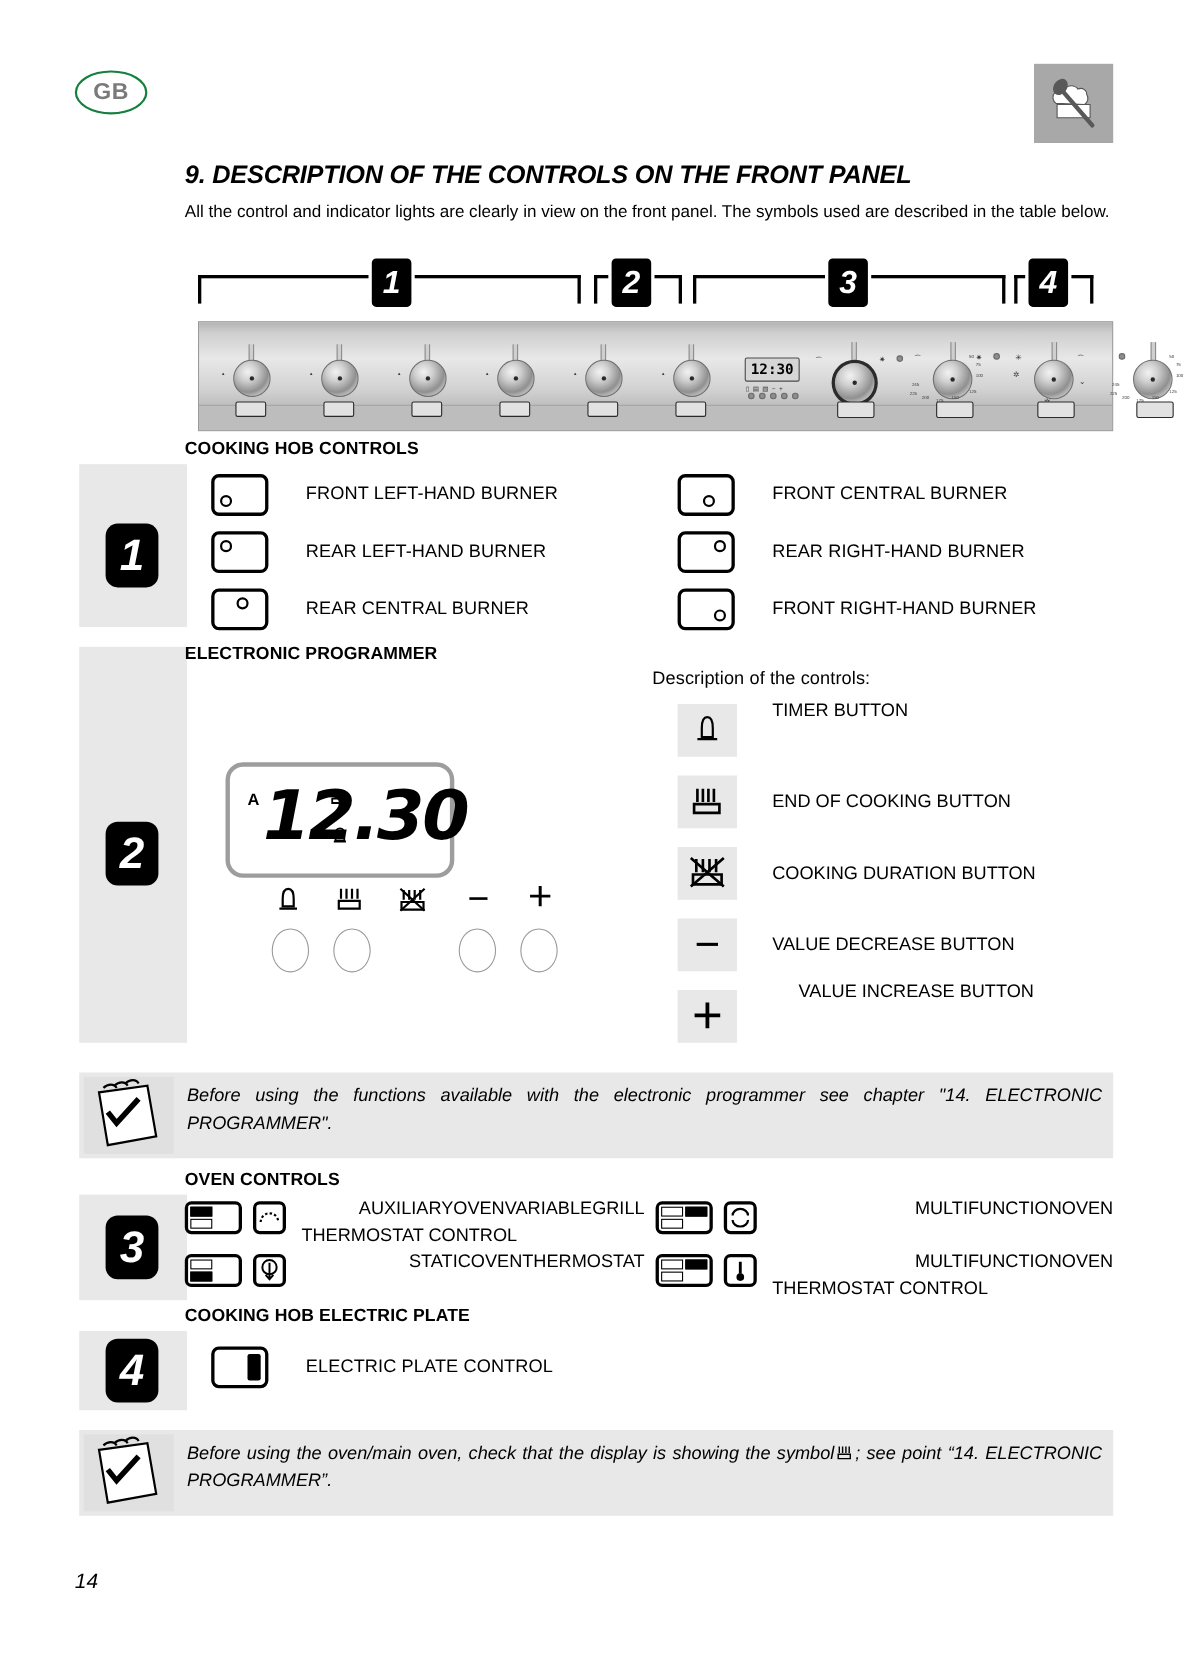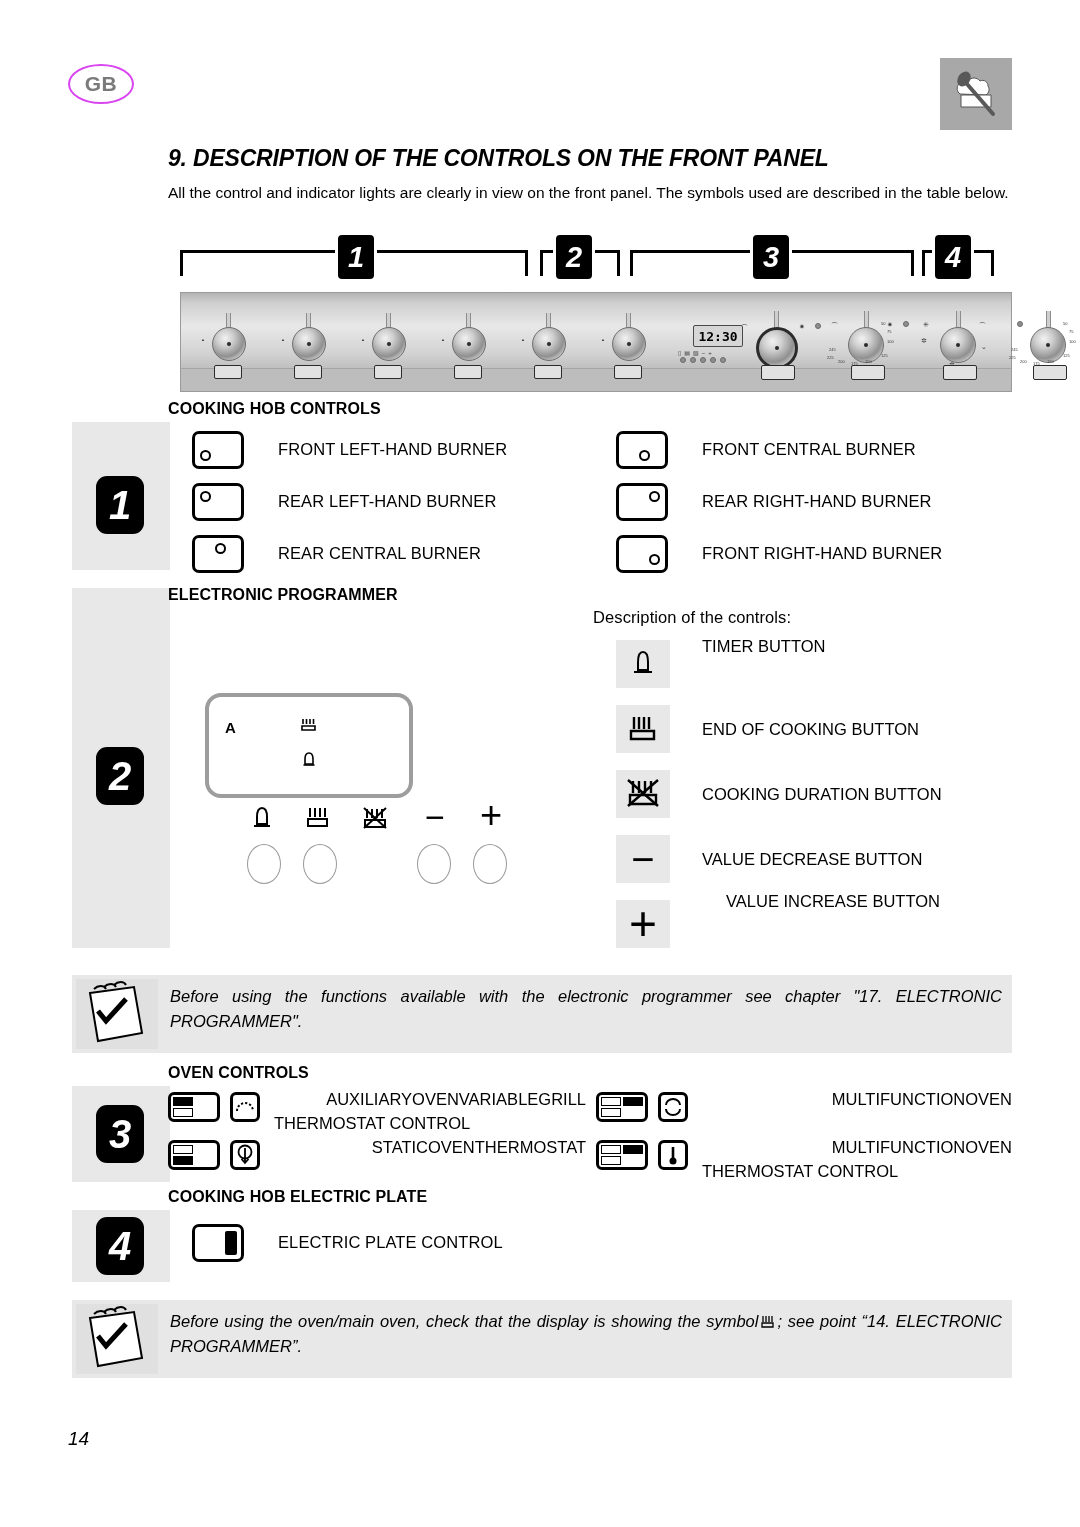--- a/index.html
+++ b/index.html
@@ -1,21 +1,21 @@
 <!DOCTYPE html>
 <html><head>
 <meta charset="utf-8">
 <style>
   html,body{margin:0;padding:0;background:#fff;}
   body{width:1080px;height:1527px;position:relative;
        font-family:"Liberation Sans",sans-serif;color:#000;}
 
   
   .header{position:absolute;left:68px;top:58px;width:944px;height:66px;}
-  .gb-badge{position:absolute;left:0;top:6px;width:62px;height:36px;border:2px solid #d946ef;
+  .gb-badge{position:absolute;left:0;top:6px;width:62px;height:36px;border:2px solid #15803d;
             border-radius:50%;display:flex;align-items:center;justify-content:center;
             font-size:21px;font-weight:bold;color:#7a7a7a;letter-spacing:.5px;text-align:right;}
   .header-bar{position:absolute;left:104px;top:0;width:760px;height:66px;background:#e4e4e4;
               display:flex;align-items:center;justify-content:center;}
   .header-bar span{font-size:24px;font-weight:bold;letter-spacing:.2px;}
   .chef-box{position:absolute;left:872px;top:0;width:72px;height:72px;background:#a8a8a8;
             display:flex;align-items:center;justify-content:center;}
 
   
   .sec-title{position:absolute;left:168px;top:145px;width:850px;
@@ -161,21 +161,21 @@
   <div class="knob-stem" style="left:365px;top:20px;height:22px;"></div>
   <div class="knob" style="left:351px;top:34px;width:32px;height:32px;"></div>
   <div class="tick" style="left:340px;top:44px;">▲</div>
   <div class="mini-lbl" style="left:353px;top:72px;width:26px;height:12px;border-radius:2px;"></div>
 
   <div class="knob-stem" style="left:445px;top:20px;height:22px;"></div>
   <div class="knob" style="left:431px;top:34px;width:32px;height:32px;"></div>
   <div class="tick" style="left:420px;top:44px;">▲</div>
   <div class="mini-lbl" style="left:433px;top:72px;width:26px;height:12px;border-radius:2px;"></div>
 
-  <div class="lcd-mini" style="left:496px;top:32px;width:48px;height:20px;font-size:13px;margin-left:16px;">12:30</div>
+  <div class="lcd-mini" style="left:496px;top:32px;width:48px;height:20px;font-size:13px;">12:30</div>
   <div class="tick" style="left:497px;top:56px;font-size:6px;letter-spacing:3px;">▯▤▧−+</div>
   <div class="dot-s" style="left:499px;top:64px;"></div>
   <div class="dot-s" style="left:509px;top:64px;"></div>
   <div class="dot-s" style="left:519px;top:64px;"></div>
   <div class="dot-s" style="left:529px;top:64px;"></div>
   <div class="dot-s" style="left:539px;top:64px;"></div>
 
   <div class="knob-stem" style="left:593px;top:18px;height:24px;"></div>
   <div class="knob" style="left:575px;top:34px;width:36px;height:36px;border:3px solid #2b2b2b;"></div>
   <div class="tick" style="left:560px;top:30px;font-size:7px;">⌒</div>
@@ -266,20 +266,21 @@
 <div class="bicon" style="left:616px;top:535px;">
     <i style="right:5px;bottom:5px;"></i>
   </div>
 <div class="rowlbl" style="left:702px;top:544px;">FRONT RIGHT-HAND BURNER</div>
 
 <div class="shead" style="left:168px;top:586px;">ELECTRONIC PROGRAMMER</div>
 <div class="rowlbl" style="left:593px;top:608px;">Description of the controls:</div>
 
 <div class="lcd">
   <div class="lcd-A">A</div>
+  <div class="lcd-time">12.30</div>
   <svg style="position:absolute;left:91px;top:19px;" width="18" height="18" viewBox="0 0 18 18">
     <path d="M3 3v5M6.5 3v5M10 3v5M13.5 3v5" stroke="#000" stroke-width="1.6"></path>
     <path d="M2 10h13v4H2z" fill="none" stroke="#000" stroke-width="1.6"></path>
   </svg>
   <svg style="position:absolute;left:93px;top:54px;" width="14" height="18" viewBox="0 0 14 18">
     <path d="M7 2c3 0 4 3 4 6v5H3V8c0-3 1-6 4-6z" fill="none" stroke="#000" stroke-width="1.6"></path>
     <path d="M1.5 14h11" stroke="#000" stroke-width="1.6"></path>
   </svg>
 </div>
 
@@ -340,21 +341,21 @@
 <div class="sym-lbl" style="left:702px;top:892px;margin-left:24px;">VALUE INCREASE BUTTON</div>
 
 <div class="note" style="left:72px;top:975px;width:940px;height:78px;"></div>
 <div class="note-ico" style="left:76px;top:979px;height:70px;">
   <svg width="76" height="66" viewBox="0 0 76 66">
     <path d="M14 14l44-6 8 46-44 8z" fill="#fff" stroke="#000" stroke-width="2"></path>
     <path d="M18 10c4-4 10-4 12 0M28 8c4-4 10-4 12 0M38 6c4-4 10-4 12 0" fill="none" stroke="#000" stroke-width="2"></path>
     <path d="M22 32l8 10 20-22" fill="none" stroke="#000" stroke-width="5"></path>
   </svg>
 </div>
-<div class="note-txt" style="left:170px;top:984px;width:832px;">Before using the functions available with the electronic programmer see chapter "17. ELECTRONIC PROGRAMMER".</div>
+<div class="note-txt" style="left:170px;top:984px;width:832px;">Before using the functions available with the electronic programmer see chapter "14. ELECTRONIC PROGRAMMER".</div>
 
 <div class="shead" style="left:168px;top:1064px;">OVEN CONTROLS</div>
 
 <div class="ovicon" style="left:168px;top:1092px;">
   <span class="f"></span>
   <span class="w"></span>
   <span></span>
   <span class="w"></span>
 </div>
 <div class="sqicon" style="left:230px;top:1092px;">

